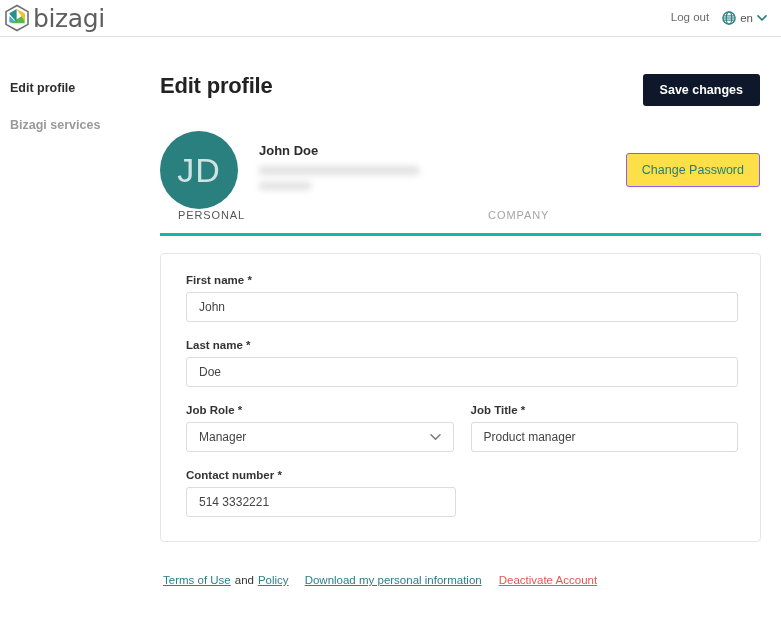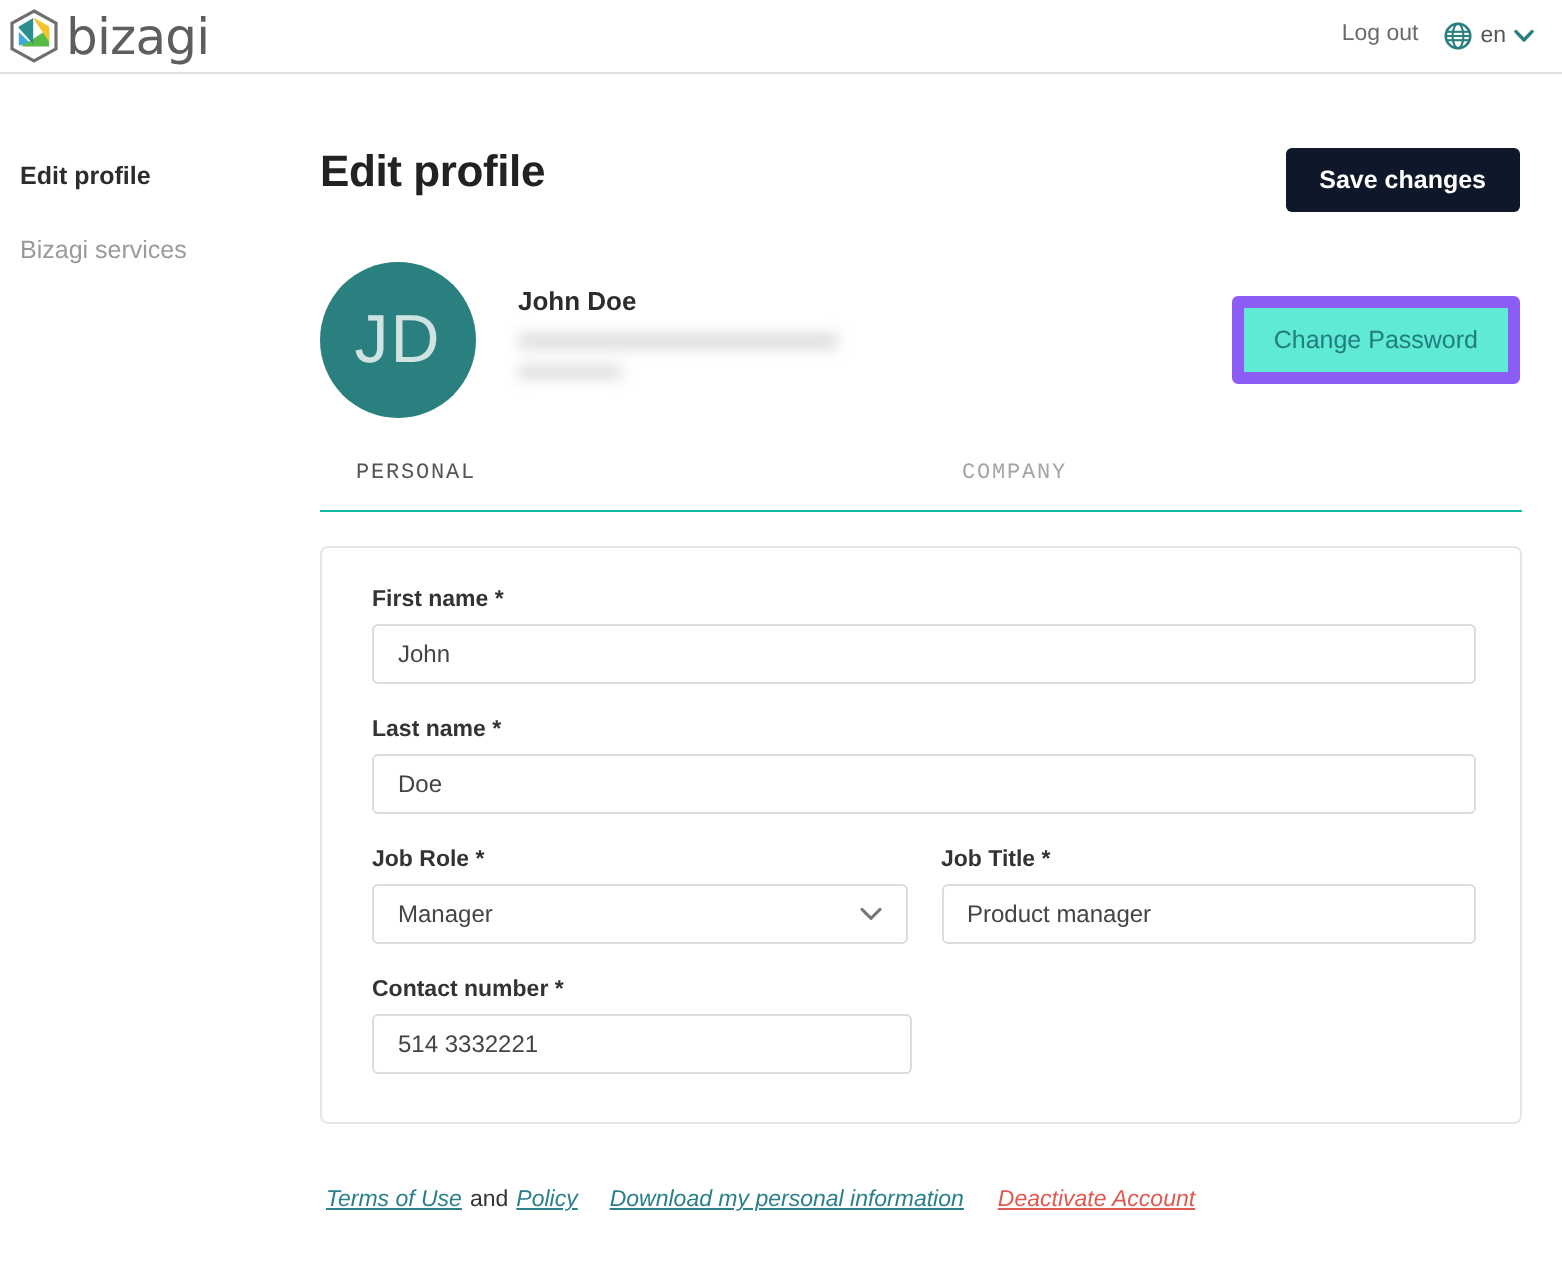--- a/index.html
+++ b/index.html
@@ -68,21 +68,21 @@
     padding-top: 44px;
     padding-left: 10px;
   }
   .side-item {
     font-size: 12.5px;
     margin-bottom: 22px;
     cursor: pointer;
     line-height: 1.2;
   }
   .side-item.active { color: #2c2c2c; font-weight: bold; }
-  .side-item.inactive { color: #9a9a9a; font-weight: normal; }
+  .side-item.inactive { color: #9a9a9a; font-weight: bold; }
 
   .content {
     flex: 1;
     padding-top: 36px;
     padding-right: 20px;
   }
 
   .content-head {
     display: flex;
     align-items: flex-start;
@@ -102,23 +102,23 @@
     border: none;
     border-radius: 3px;
     font-size: 12.5px;
     font-weight: bold;
     padding: 9px 17px;
     cursor: pointer;
     font-family: "Liberation Sans", sans-serif;
     margin-top: 1px;
   }
   .btn-outline {
-    background: #5eead4;
+    background: #fde047;
     color: #227d7d;
-    border: 6px solid #8b5cf6;
+    border: 1px solid #8b5cf6;
     border-radius: 3px;
     font-size: 12.5px;
     padding: 9px 15px;
     cursor: pointer;
     font-family: "Liberation Sans", sans-serif;
   }
 
   
   .profile-row {
     display: flex;
@@ -154,25 +154,23 @@
     filter: blur(3.2px);
     opacity: 0.55;
     margin-bottom: 7px;
   }
   .redacted.line1 { width: 160px; height: 9px; }
   .redacted.line2 { width: 52px; height: 8px; }
 
   
   .tabs {
     display: flex;
-    margin-top: 22px;
-    border-bottom: 1px solid #14b8a6;
+    border-bottom: 3px solid #14b8a6;
     padding-left: 18px;
     padding-right: 1px;
-    font-family: Liberation Mono, monospace;
   }
   .tab {
     font-size: 11px;
     letter-spacing: 0.9px;
     padding-bottom: 12px;
     cursor: pointer;
   }
   .tab.active { color: #555555; }
   .tab.idle { color: #a5a5a5; }
   .tab-spacer { width: 243px; }
@@ -222,21 +220,20 @@
     margin-top: 22px;
     display: flex;
     align-items: baseline;
     font-size: 11.5px;
     padding-left: 3px;
   }
   .flink {
     color: #2a7f8a;
     text-decoration: underline;
     cursor: pointer;
-    font-style: italic;
   }
   .flink.danger { color: #e0584f; }
   .fplain { color: #333; margin: 10px 4px; }
   .gap-a { width: 16px; display: inline-block; }
   .gap-b { width: 17px; display: inline-block; }
 
   .footer-cut {
     margin-top: 17px;
     font-size: 11px;
     color: #4a4a8a;

